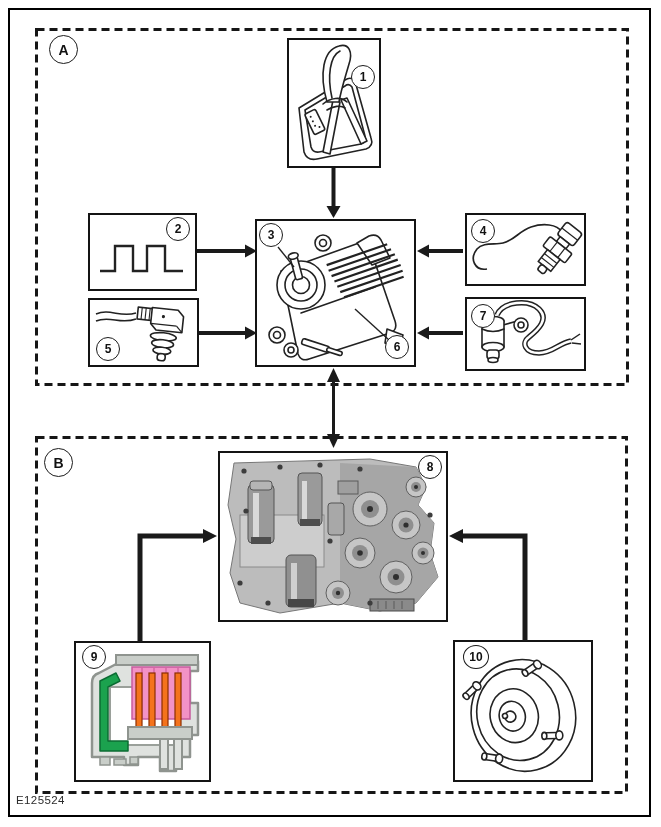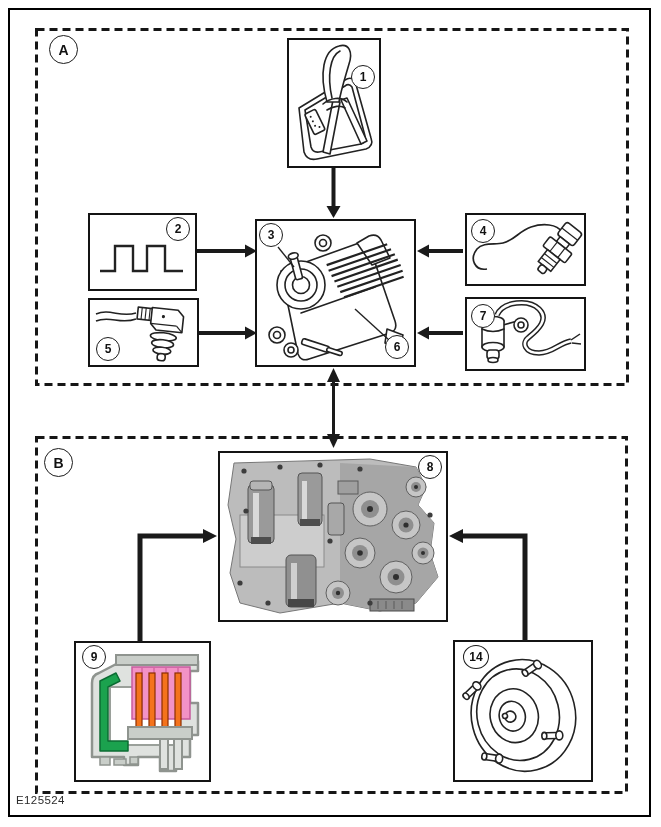--- a/index.html
+++ b/index.html
@@ -333,16 +333,16 @@
           <ellipse class="lineart" cx="0" cy="0" rx="3.5" ry="4.5"></ellipse>
         </g>
         <g transform="translate(98 102) rotate(12)">
           <rect class="lineart" x="-15" y="-3" width="15" height="6" rx="2"></rect>
           <ellipse class="lineart" cx="-15" cy="0" rx="2.5" ry="3.5"></ellipse>
           <ellipse class="lineart" cx="0" cy="0" rx="3.5" ry="4.5"></ellipse>
         </g>
       </g>
     </svg>
   </div>
-  <div class="callout" style="left:463px;top:645px;width:26px;">14</div>
+  <div class="callout" style="left:463px;top:645px;width:26px;">10</div>
 
   <div class="figcode">E125524</div>
 </div>
 
 </body></html>

